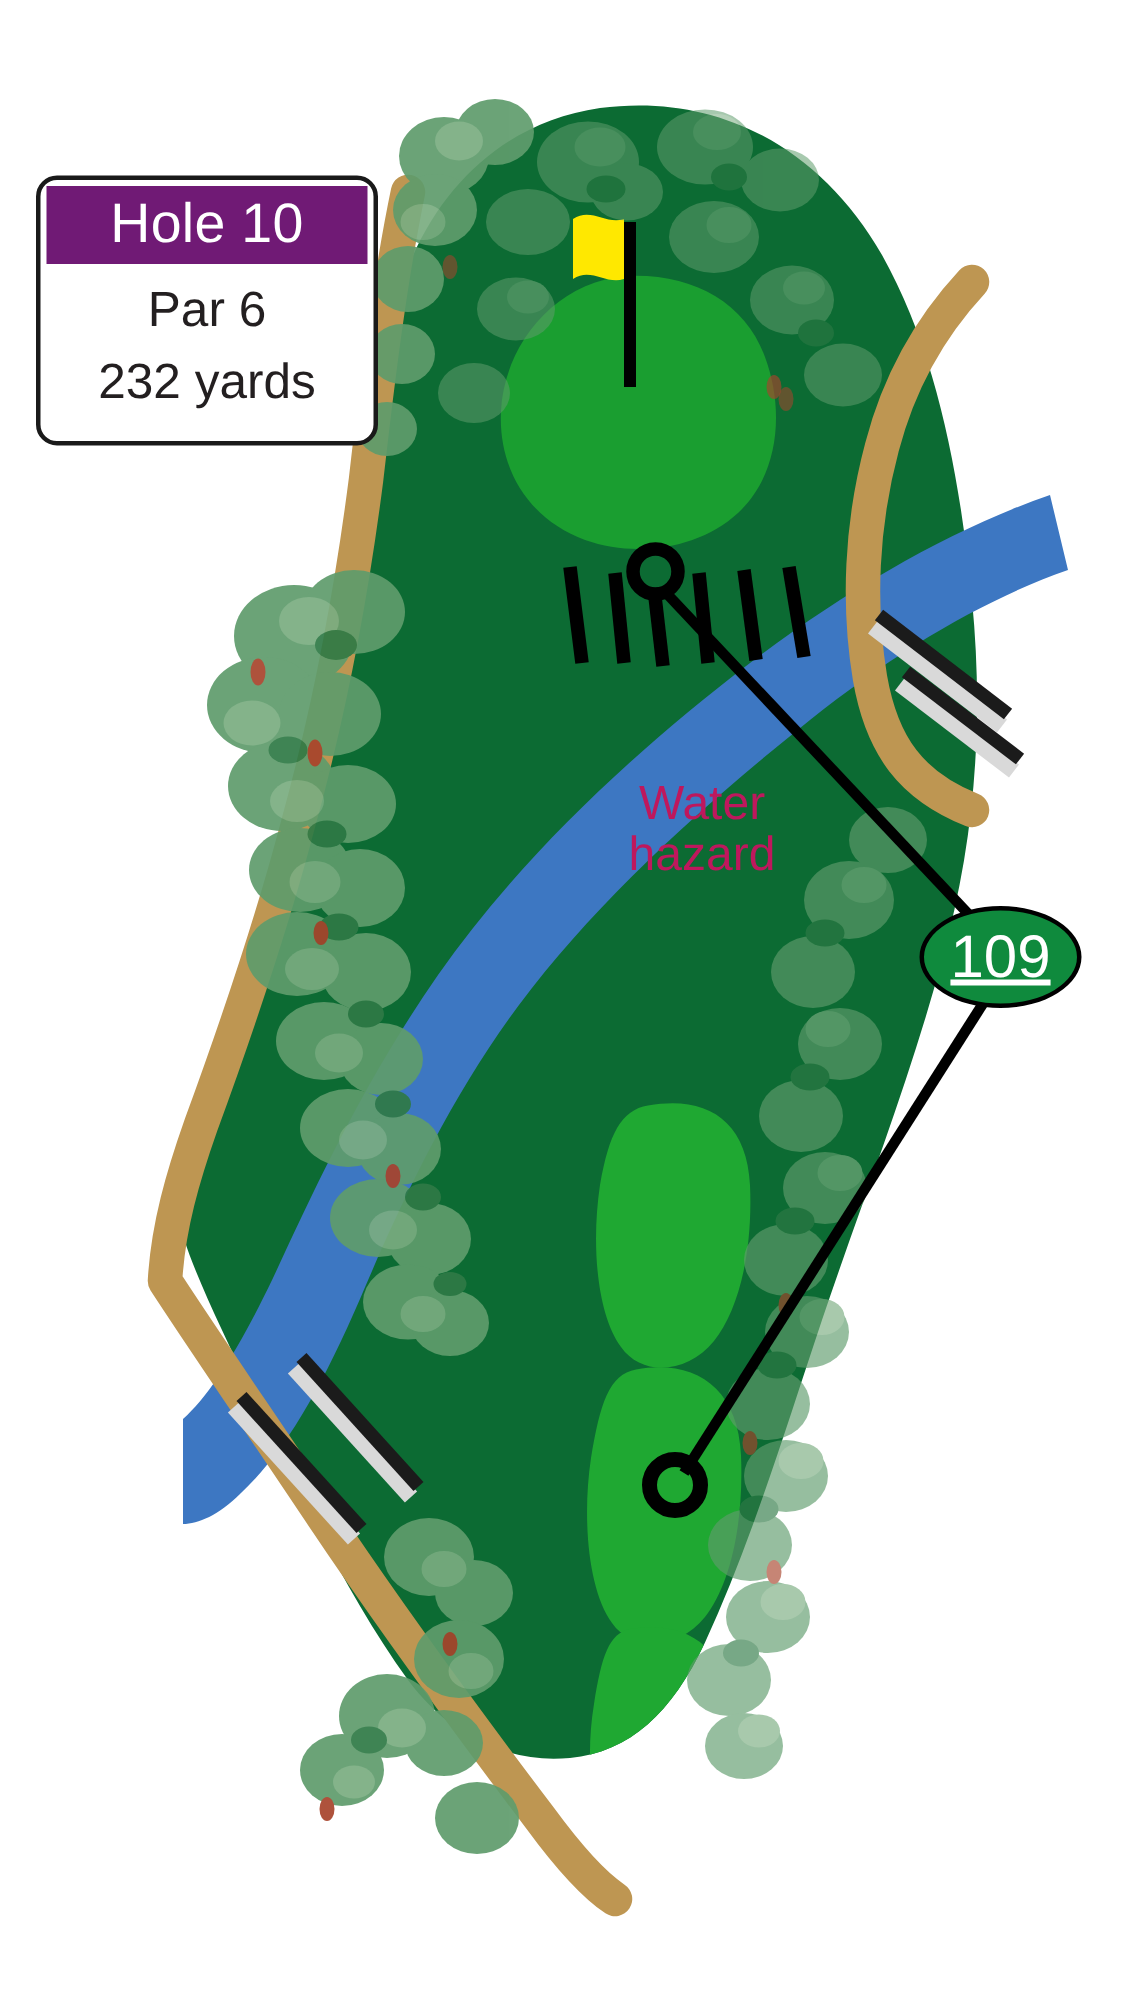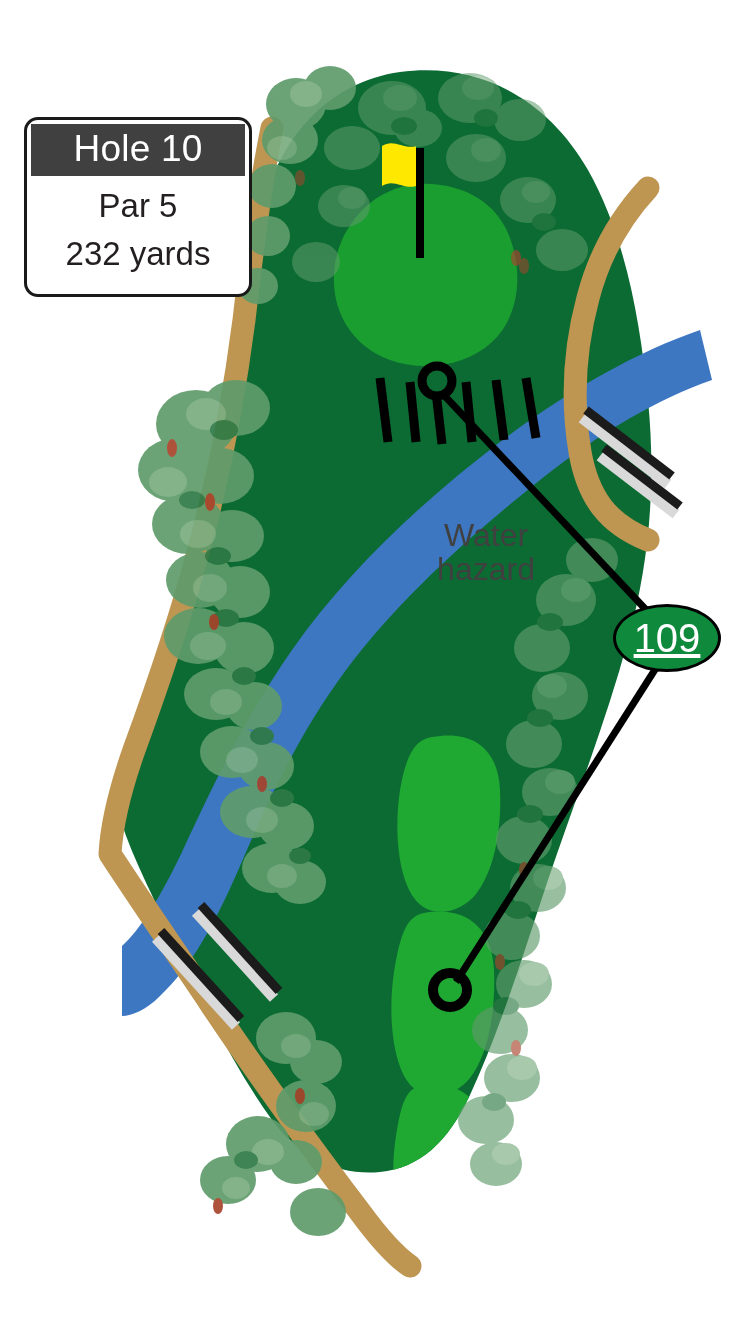--- a/index.html
+++ b/index.html
@@ -31,21 +31,21 @@
     top: 117px;
     width: 228px;
     background: #ffffff;
     border: 3px solid #1a1a1a;
     border-radius: 14px;
     box-sizing: border-box;
     overflow: hidden;
     z-index: 40;
   }
   #cardHeader {
-    background: #404040;
+    background: #701a75;
     color: #ffffff;
     text-align: center;
     font-size: 37px;
     line-height: 1.12;
     padding: 4px 0 7px 0;
     letter-spacing: 0.2px;
     margin: 4px 4px 0 4px;
   }
   #cardBody {
     padding: 6px 0 16px 0;
@@ -61,24 +61,24 @@
   .maplabel {
     position: absolute;
     color: #111827;
     font-size: 32px;
     line-height: 1.07;
     text-align: center;
     z-index: 30;
     white-space: pre-line;
   }
   #waterLabel {
-    left: 411px;
+    left: 393px;
     top: 518px;
     width: 150px;
-    color: #404040;
+    color: #be185d;
   }
   
   #badge109 {
     position: absolute;
     left: 613px;
     top: 604px;
     width: 108px;
     height: 68px;
     border-radius: 50%;
     background: #0f8a3d;
@@ -378,18 +378,18 @@
   <div class="maplabel" id="waterLabel">Water
 hazard</div>
 
   <div id="badge109">
     <span>109</span>
   </div>
 
   <div id="infoCard">
     <div id="cardHeader">Hole 10</div>
     <div id="cardBody">
-      <div class="row">Par 5</div>
+      <div class="row">Par 6</div>
       <div class="row">232 yards</div>
     </div>
   </div>
 
 </div>
 
 </body></html>

